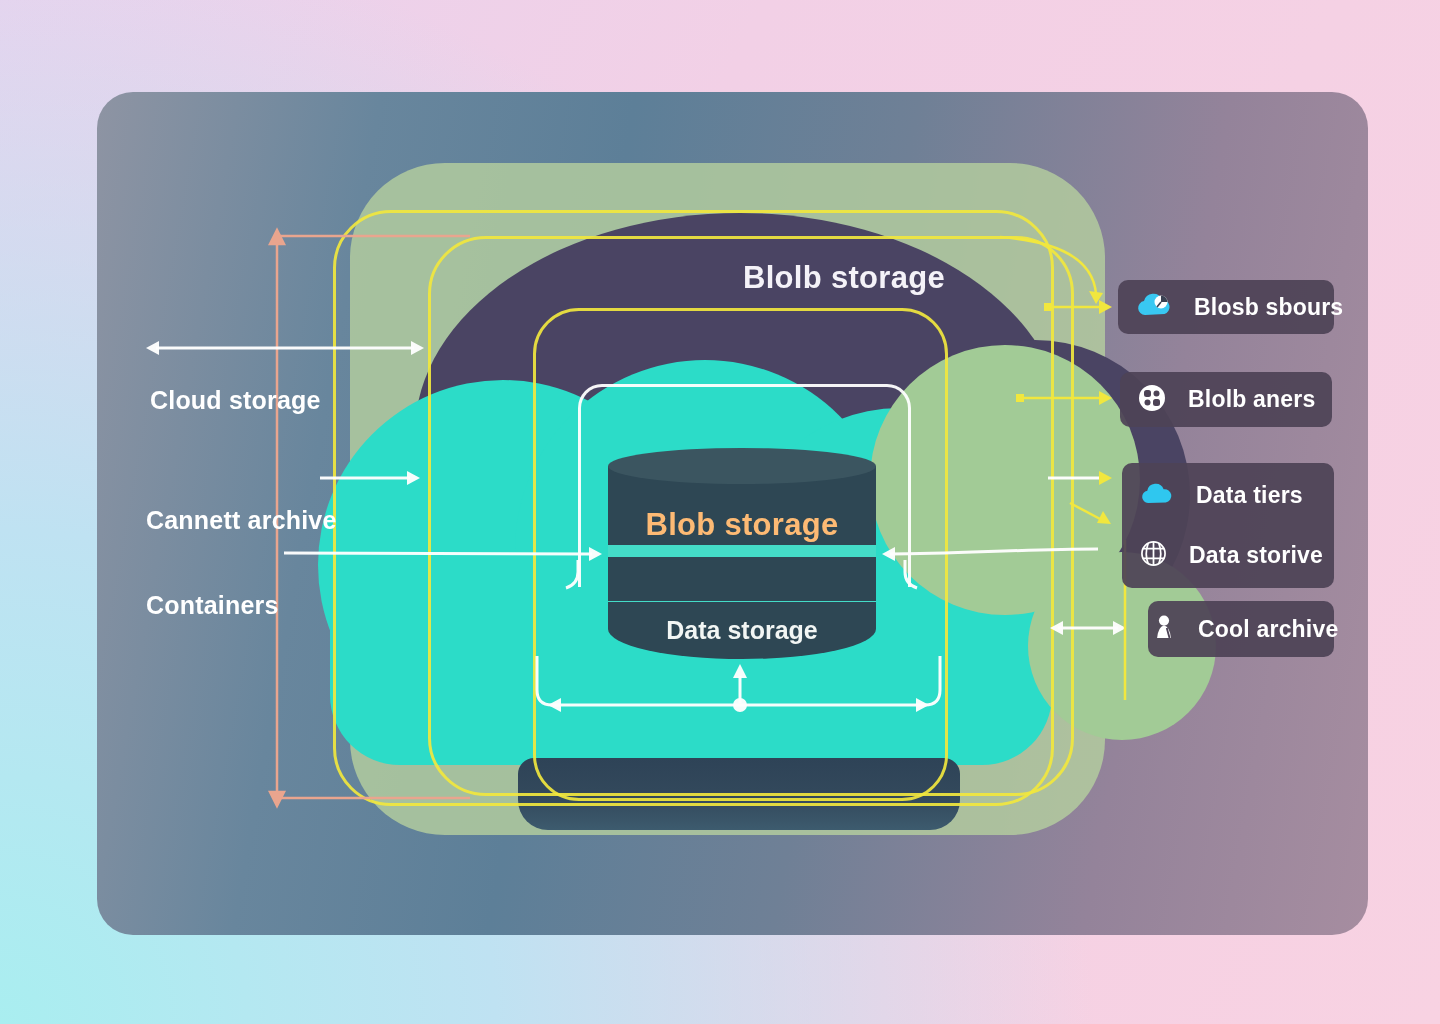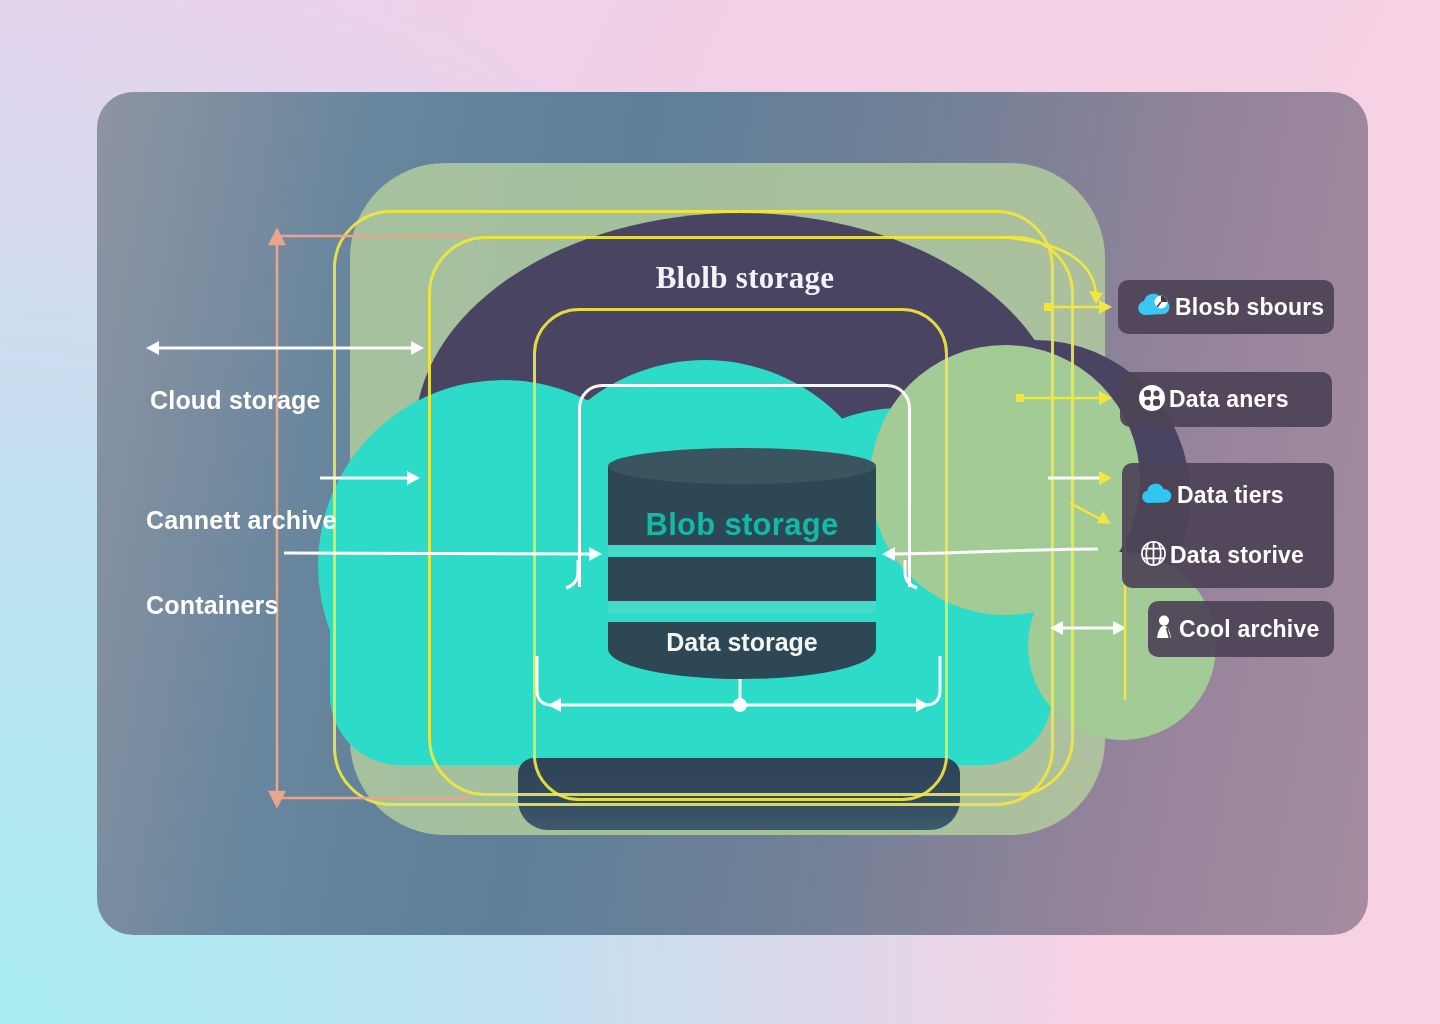--- a/index.html
+++ b/index.html
@@ -39,41 +39,41 @@
   svg.overlay{ left:0; top:0; pointer-events:none; }
 
   
   .cylinder{ left:608px; top:448px; width:268px; height:222px; }
   .cyl-top{ position:absolute; left:0; top:0; width:268px; height:36px; border-radius:50%; background:#3b5560;}
   .cyl-band1{ position:absolute; left:0; top:18px; width:268px; height:79px; background:#2e4754;
     display:flex; align-items:flex-end; justify-content:center; padding-bottom:2px; box-sizing:border-box;}
   .cyl-stripe1{ position:absolute; left:0; top:97px; width:268px; height:12px; background:#44dcc8;}
   .cyl-band2{ position:absolute; left:0; top:109px; width:268px; height:44px; background:#2e4754;}
   .cyl-stripe2{ position:absolute; left:0; top:153px; width:268px; height:12px; background:#44dcc8;}
-  .cyl-band3{ position:absolute; left:0; top:174px; width:268px; height:57px; background:#2e4754;
+  .cyl-band3{ position:absolute; left:0; top:154px; width:268px; height:57px; background:#2e4754;
     border-radius:0 0 50% 50% / 0 0 30px 30px;
-    display:flex; align-items:flex-start; justify-content:center; padding-top:6px; box-sizing:border-box;}
-  .cyl-title{ color:#14b8a6; font-size:31px; font-weight:600; letter-spacing:.3px;margin-top:46px;}
+    display:flex; align-items:center; justify-content:center; box-sizing:border-box;}
+  .cyl-title{ color:#fdba74; font-size:31px; font-weight:600; letter-spacing:.3px;margin-top:46px;}
   .cyl-sub{ color:#f2f6f4; font-size:25px; font-weight:600;}
 
   .diagram-title{
-    left:545px; top:260px; width:400px; text-align:center;
-    color:#f4f2f8; font-size:31px; font-weight:600; letter-spacing:.3px;font-family:Liberation Serif, serif;
+    left:545px; top:260px; width:400px; text-align:right;
+    color:#f4f2f8; font-size:31px; font-weight:600; letter-spacing:.3px;
   }
   .side-label{ color:#fff; font-weight:600; font-size:25px; letter-spacing:.2px;margin-top:36px; }
   .lbl-cloud{ left:150px; top:350px; }
   .lbl-cannett{ left:146px; top:470px; }
   .lbl-containers{ left:146px; top:555px; }
 
   
   .legend-box{
     background:rgba(77,67,86,0.93); border-radius:10px;
     display:flex; flex-direction:column; justify-content:center;
   }
-  .legend-row{ display:flex; align-items:center; gap:3px; padding:0 0 0 18px; height:54px;}
+  .legend-row{ display:flex; align-items:center; gap:22px; padding:0 0 0 18px; height:54px;}
   .legend-label{ color:#fff; font-size:23px; font-weight:600; letter-spacing:.2px; white-space:nowrap;}
   .box1{ left:1118px; top:280px; width:216px; height:54px;}
   .box2{ left:1120px; top:372px; width:212px; height:55px;}
   .box3{ left:1122px; top:447px; width:212px; height:125px; gap:6px;margin-top:16px;}
   .box4{ left:1148px; top:601px; width:186px; height:56px;}
   .box3 .legend-row{height:54px;}
 </style>
 </head>
 <body>
 
@@ -200,21 +200,21 @@
     <div class="legend-row">
       <span>
         <svg width="28" height="28" viewBox="0 0 28 28">
           <circle cx="14" cy="14" r="13" fill="#ffffff"></circle>
           <rect x="6" y="6" width="7" height="7" rx="2.5" fill="#4d4356"></rect>
           <rect x="15.5" y="6.5" width="6" height="6" rx="3" fill="#4d4356"></rect>
           <rect x="6.5" y="15.5" width="6" height="6" rx="3" fill="#4d4356"></rect>
           <rect x="15" y="15" width="7" height="7" rx="2.5" fill="#4d4356"></rect>
         </svg>
       </span>
-      <span class="legend-label">Data aners</span>
+      <span class="legend-label">Blolb aners</span>
     </div>
   </div>
 
   <div class="abs legend-box box3">
     <div class="legend-row">
       <span>
         <svg width="34" height="23" viewBox="0 0 36 24">
           <path d="M8.5 22 a6.5 6.5 0 0 1 -0.8 -12.9 A9 9 0 0 1 25 7.5 a7 7 0 0 1 2.3 13.9 z" fill="#2fc7ef"></path>
         </svg>
       </span>

